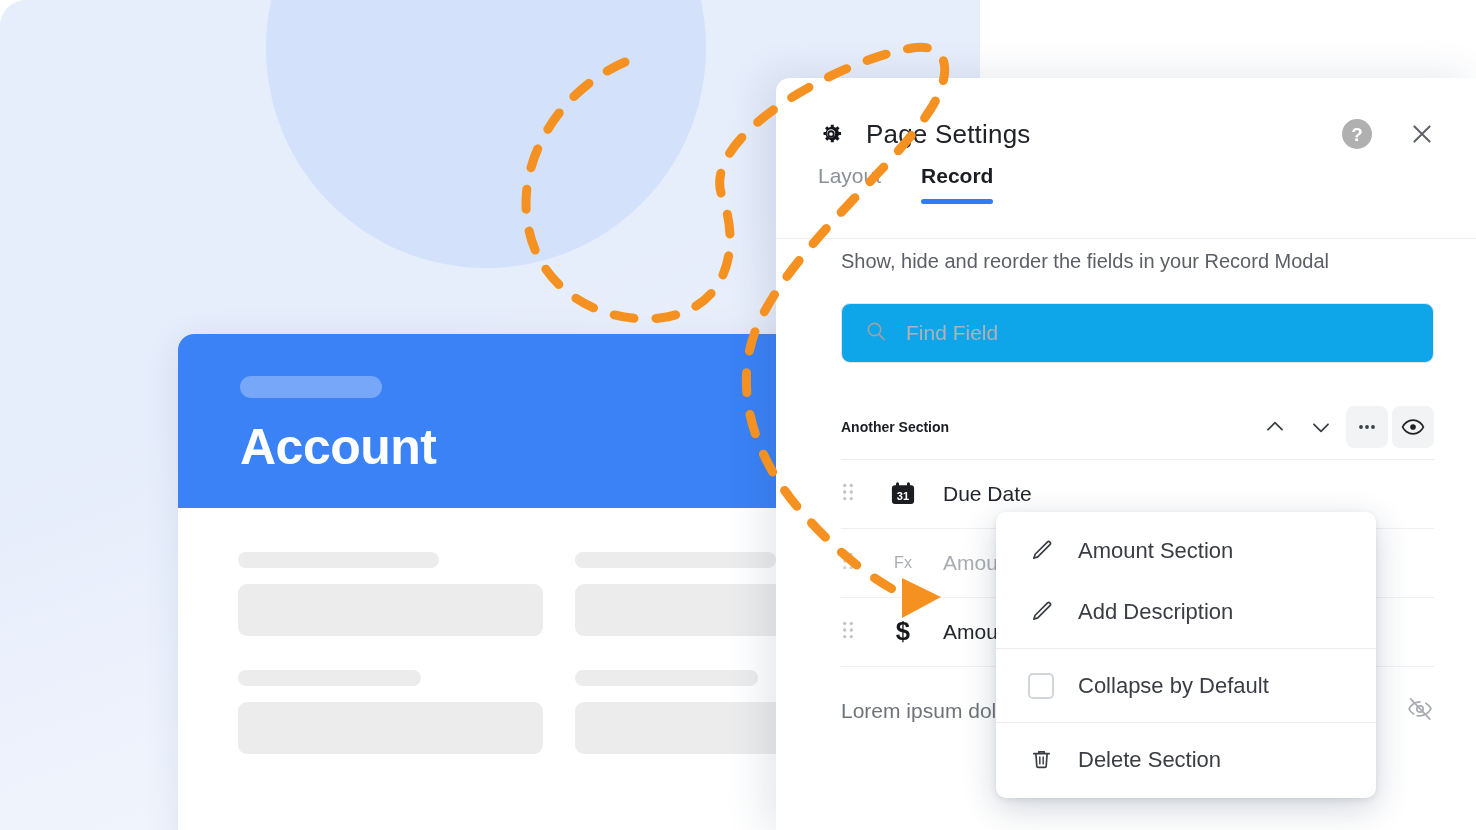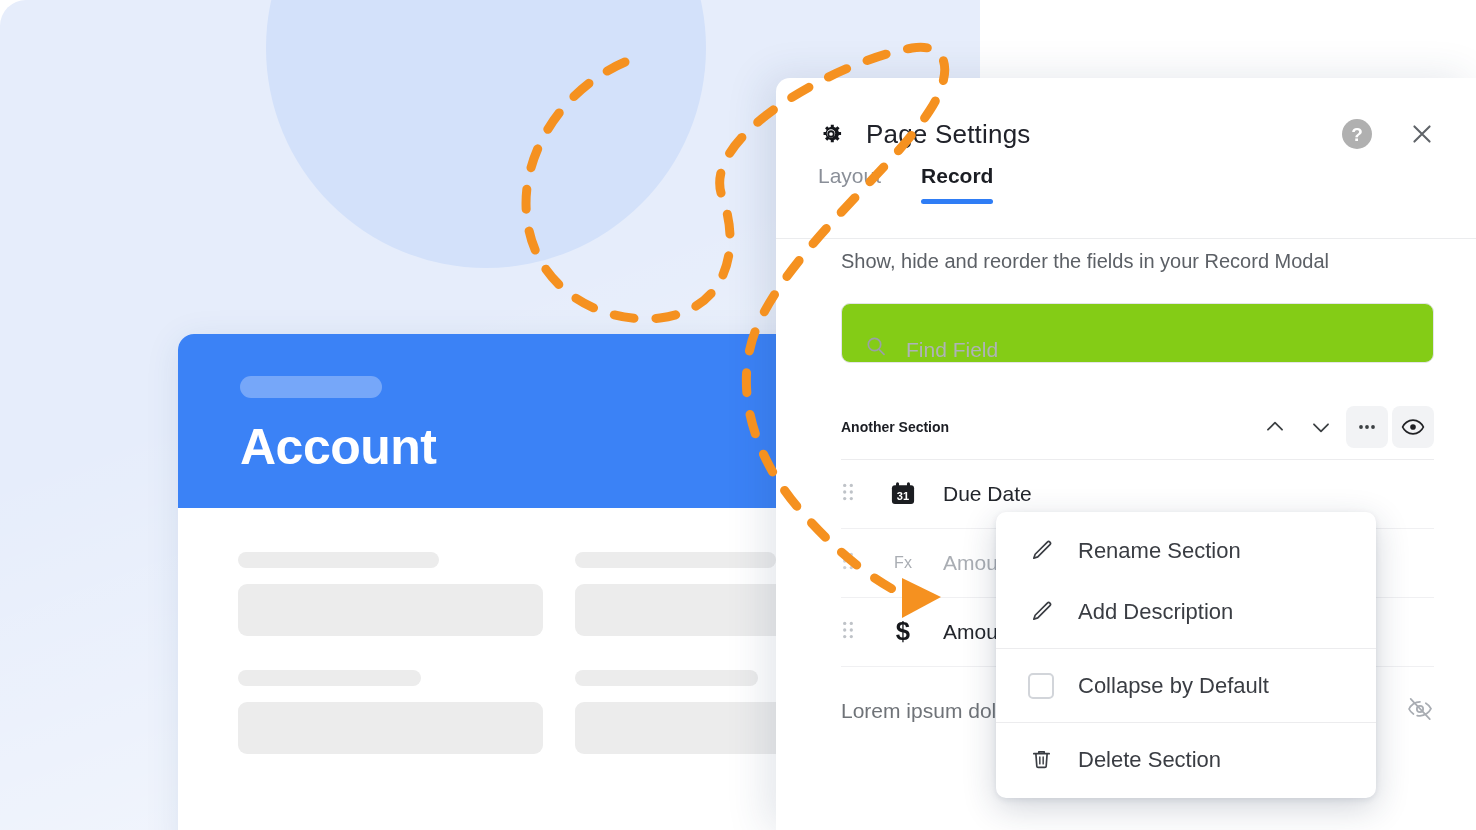--- a/index.html
+++ b/index.html
@@ -163,23 +163,23 @@
   .panel-desc {
     font-size: 20px;
     color: #5c6066;
     margin-bottom: 30px;
   }
 
   .search-box {
     height: 60px;
     border: 1px solid #e3e5e8;
     border-radius: 9px;
-    display: flex; align-items: flex-end;
+    display: flex; align-items: center;
     padding: 0 22px;
-    background: #84cc16;
+    background: #0ea5e9;
   }
   .search-box input {
     border: 0; outline: 0;
     flex: 1;
     margin-left: 18px;
     font-size: 21px;
     color: #33363c;
     font-family: "Liberation Sans", sans-serif;
     background: transparent;
   }
@@ -465,21 +465,21 @@
     </div>
   </div>
 
   <div class="context-menu">
     <div class="menu-item">
       <span class="menu-icon">
         <svg viewBox="0 0 24 24" width="25" height="25">
           <path d="M17.6 3.9a1.7 1.7 0 0 1 2.5 2.5L8.4 18.1 4.6 19.4l1.3-3.8z" fill="none" stroke="#3a3d43" stroke-width="1.6" stroke-linejoin="round"></path>
         </svg>
       </span>
-      <span class="menu-label">Rename Section</span>
+      <span class="menu-label">Amount Section</span>
     </div>
 
     <div class="menu-item">
       <span class="menu-icon">
         <svg viewBox="0 0 24 24" width="25" height="25">
           <path d="M17.6 3.9a1.7 1.7 0 0 1 2.5 2.5L8.4 18.1 4.6 19.4l1.3-3.8z" fill="none" stroke="#3a3d43" stroke-width="1.6" stroke-linejoin="round"></path>
         </svg>
       </span>
       <span class="menu-label">Add Description</span>
     </div>

